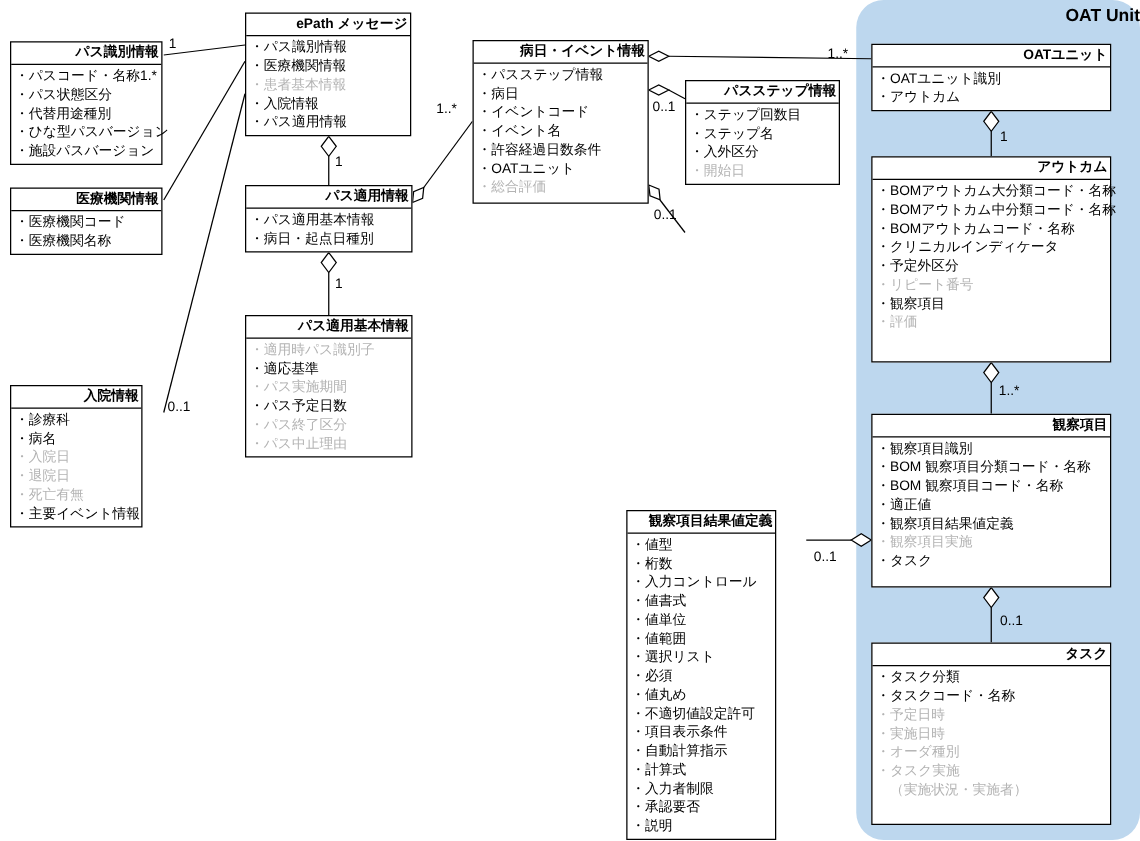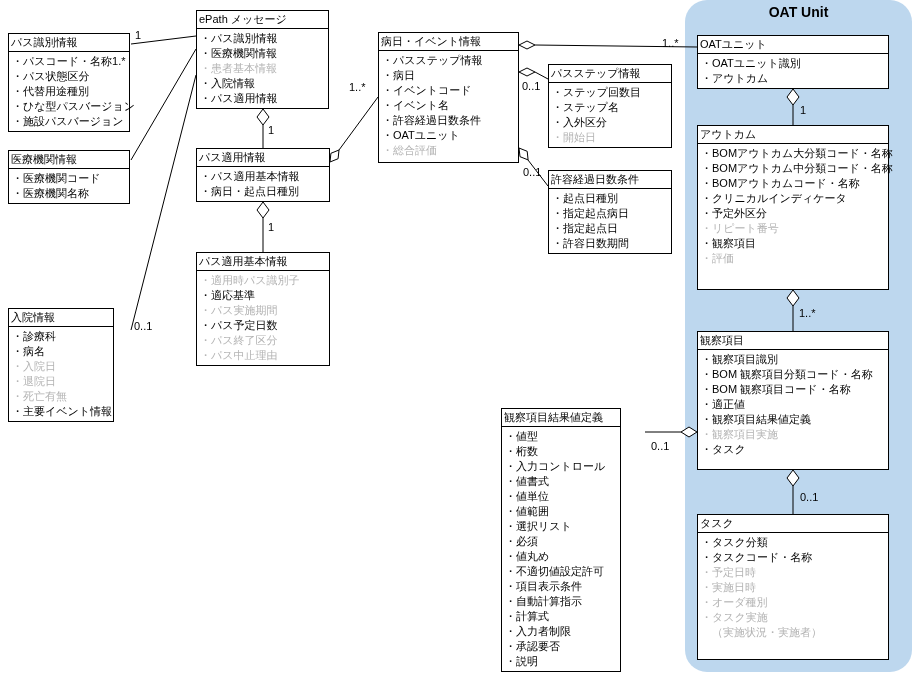--- a/index.html
+++ b/index.html
@@ -1,26 +1,26 @@
 <!DOCTYPE html>
 <html><head>
 <meta charset="utf-8">
 <style>
   html,body{margin:0;padding:0;background:#fff;}
   .canvas{position:relative;width:912px;height:673px;background:#fff;overflow:hidden;
           font-family:"Liberation Sans","DejaVu Sans",sans-serif;}
   .oat-box{position:absolute;left:685px;top:0;width:227px;height:672px;background:#bdd7ee;
            border-radius:22px;z-index:1;}
-  .oat-title{position:absolute;left:0;top:4px;width:100%;text-align:center;font-weight:bold;
+  .oat-title{position:absolute;left:0;top:4px;width:100%;text-align:right;font-weight:bold;
              font-size:14px;color:#000;}
   svg.wires{position:absolute;left:0;top:0;z-index:2;pointer-events:none;}
   svg.wires line{stroke:#000;stroke-width:1;}
   svg.wires polygon{fill:#fff;stroke:#000;stroke-width:1;}
   .cls{position:absolute;z-index:3;background:#fff;border:1px solid #000;box-sizing:border-box;}
-  .cls-title{font-size:11px;font-weight:normal;text-align:left;line-height:15px;padding:1px 2px;
+  .cls-title{font-size:11px;font-weight:bold;text-align:right;line-height:15px;padding:1px 2px;
              border-bottom:1px solid #000;white-space:nowrap;overflow:hidden;color:#000;}
   .cls ul{margin:0;padding:2px 2px 2px 3px;list-style:none;}
   .cls li{font-size:11px;line-height:15px;white-space:nowrap;color:#000;}
   .cls li.gray{color:#b3b3b3;}
   .mult{position:absolute;z-index:4;font-size:11px;color:#000;white-space:nowrap;}
 </style>
 </head>
 <body>
 
 <div class="canvas">
@@ -142,29 +142,20 @@
         <li>・BOMアウトカム中分類コード・名称</li>
         <li>・BOMアウトカムコード・名称</li>
         <li>・クリニカルインディケータ</li>
         <li>・予定外区分</li>
         <li class="gray">・リピート番号</li>
         <li>・観察項目</li>
         <li class="gray">・評価</li>
       </ul>
   </div>
 
-  <div class="cls" style="left:548px;top:170px;width:124px">
-    <div class="cls-title">許容経過日数条件</div>
-    <ul>
-        <li>・起点日種別</li>
-        <li>・指定起点病日</li>
-        <li>・指定起点日</li>
-        <li>・許容日数期間</li>
-      </ul>
-  </div>
 
   <div class="cls" style="left:196px;top:252px;width:134px">
     <div class="cls-title">パス適用基本情報</div>
     <ul>
         <li class="gray">・適用時パス識別子</li>
         <li>・適応基準</li>
         <li class="gray">・パス実施期間</li>
         <li>・パス予定日数</li>
         <li class="gray">・パス終了区分</li>
         <li class="gray">・パス中止理由</li>

